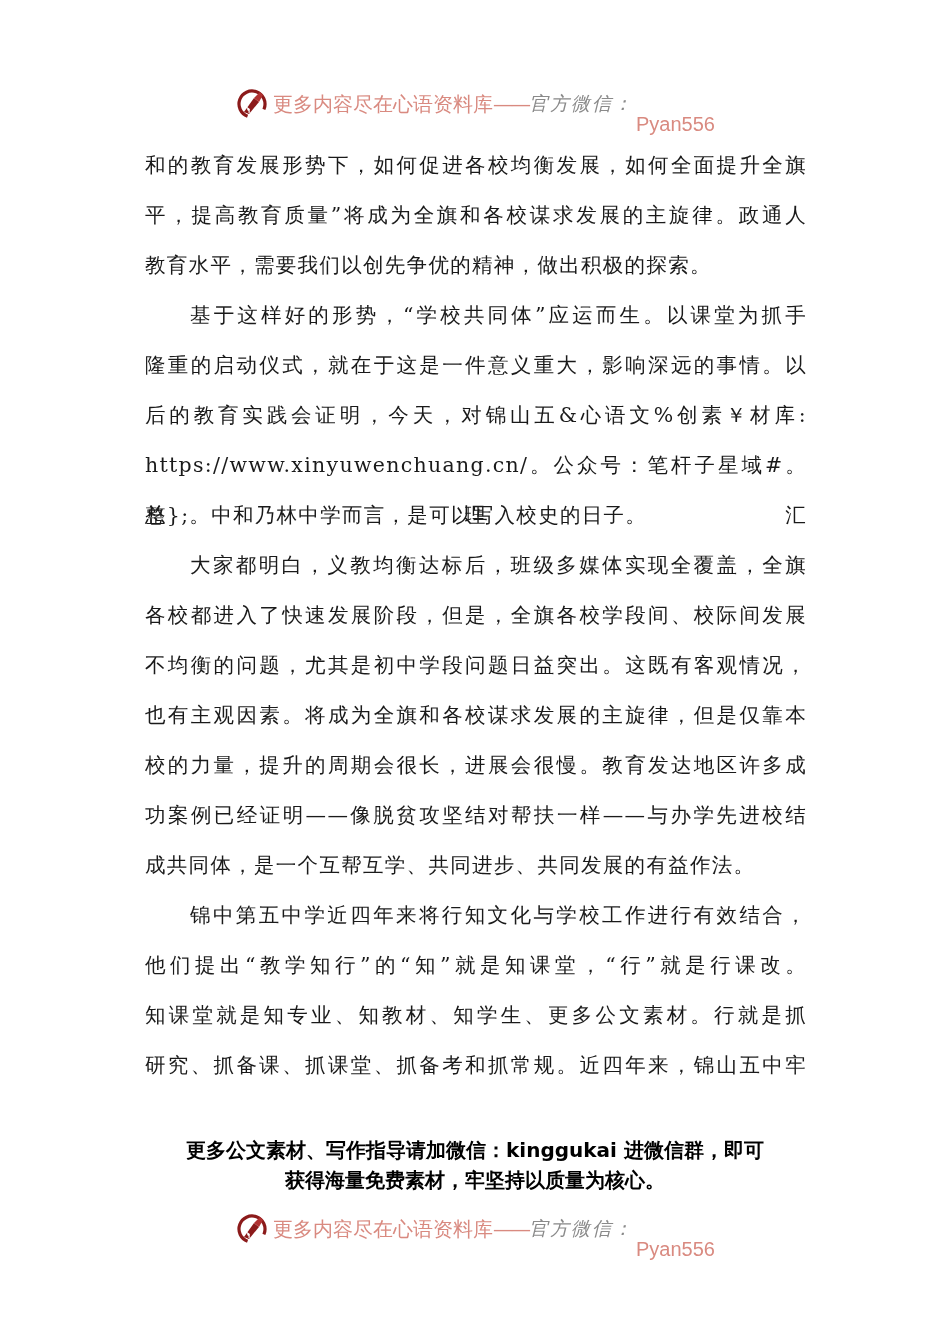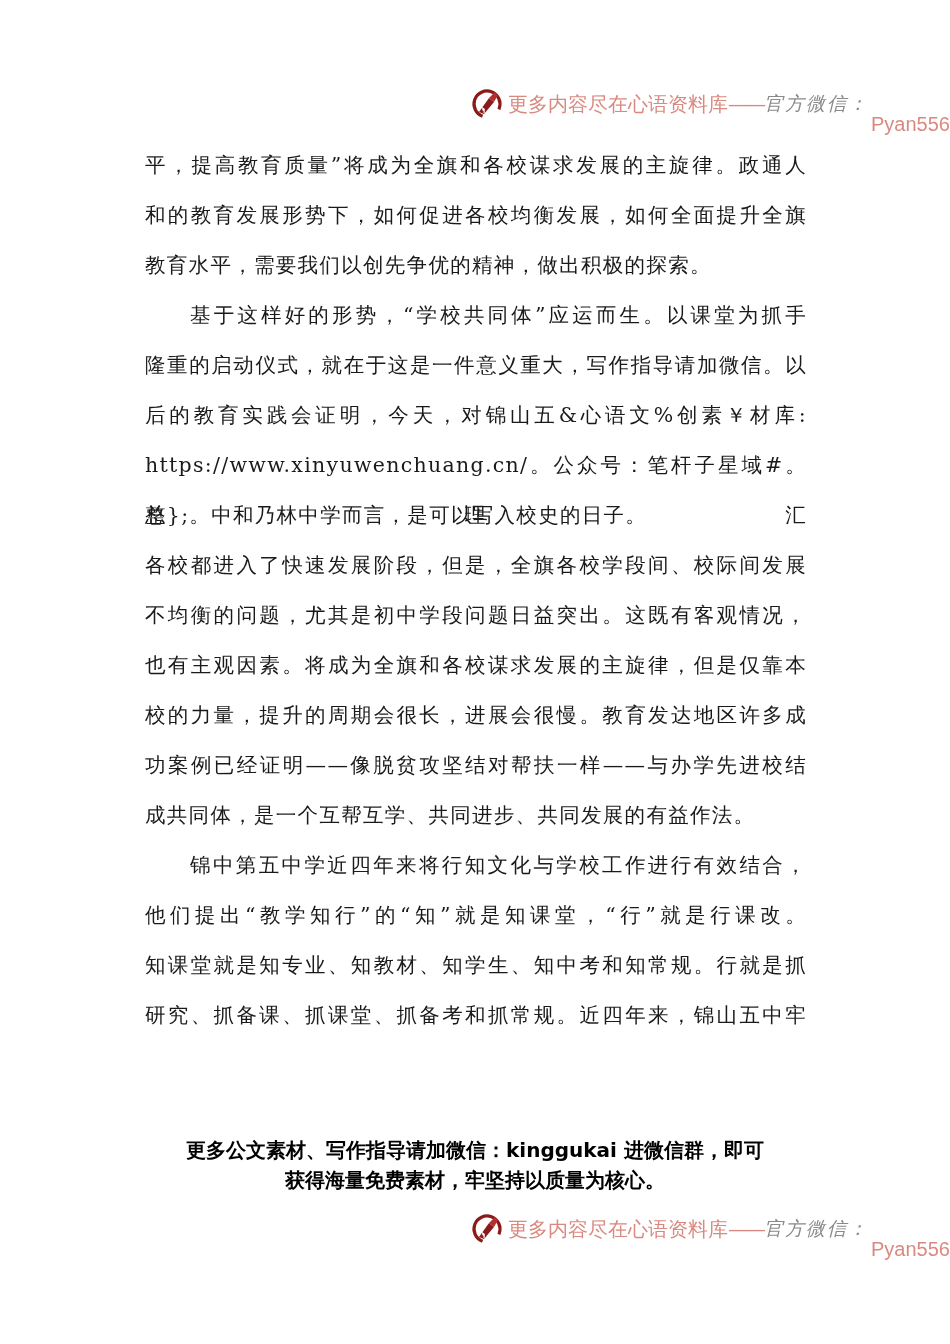--- a/index.html
+++ b/index.html
@@ -15,21 +15,21 @@
     font-family: "DejaVu Serif", "Liberation Serif", serif;
     color: #1a1a1a;
   }
   .watermark {
     position: absolute;
     left: 0;
     width: 950px;
     height: 44px;
     display: flex;
     align-items: center;
-    justify-content: flex-end;
+    justify-content: center;
   }
   .watermark.top { top: 82px; }
   .watermark.bottom { top: 1207px; }
   .wm-logo {
     width: 34px;
     height: 34px;
     margin-right: 4px;
     display: inline-block;
   }
   .wm-main {
@@ -109,43 +109,44 @@
     </svg>
   </span>
   <span class="wm-main">更多内容尽在心语资料库</span>
   <span class="wm-dash">——</span>
   <span class="wm-official">官方微信：</span>
   <span class="wm-id">Pyan556</span>
 </div>
 
 <div class="page-body">
   <div class="para">
+    <span class="line justify">和的教育发展形势下，如何促进各校均衡发展，如何全面提升全旗</span>
     <span class="line justify">平，提高教育质量”将成为全旗和各校谋求发展的主旋律。政通人</span>
-    <span class="line justify">和的教育发展形势下，如何促进各校均衡发展，如何全面提升全旗</span>
     <span class="line">教育水平，需要我们以创先争优的精神，做出积极的探索。</span>
   </div>
   <div class="para">
     <span class="line justify" style="padding-left:45px;">基于这样好的形势，“学校共同体”应运而生。以课堂为抓手</span>
-    <span class="line justify">隆重的启动仪式，就在于这是一件意义重大，写作指导请加微信。以</span>
+    <span class="line justify">隆重的启动仪式，就在于这是一件意义重大，影响深远的事情。以</span>
     <span class="line justify">后的教育实践会证明，今天，对锦山五&amp;心语文%创素￥材库:</span>
     <span class="line justify">https://www.xinyuwenchuang.cn/。公众号：笔杆子星域#。整理汇</span>
     <span class="line">总};。中和乃林中学而言，是可以写入校史的日子。</span>
   </div>
   <div class="para">
+    <span class="line justify" style="padding-left:45px;">大家都明白，义教均衡达标后，班级多媒体实现全覆盖，全旗</span>
     <span class="line justify">各校都进入了快速发展阶段，但是，全旗各校学段间、校际间发展</span>
     <span class="line justify">不均衡的问题，尤其是初中学段问题日益突出。这既有客观情况，</span>
     <span class="line justify">也有主观因素。将成为全旗和各校谋求发展的主旋律，但是仅靠本</span>
     <span class="line justify">校的力量，提升的周期会很长，进展会很慢。教育发达地区许多成</span>
     <span class="line justify">功案例已经证明——像脱贫攻坚结对帮扶一样——与办学先进校结</span>
     <span class="line">成共同体，是一个互帮互学、共同进步、共同发展的有益作法。</span>
   </div>
   <div class="para">
     <span class="line justify" style="padding-left:45px;">锦中第五中学近四年来将行知文化与学校工作进行有效结合，</span>
     <span class="line justify">他们提出“教学知行”的“知”就是知课堂，“行”就是行课改。</span>
-    <span class="line justify">知课堂就是知专业、知教材、知学生、知中考和知常规。行就是抓</span>
+    <span class="line justify">知课堂就是知专业、知教材、知学生、更多公文素材。行就是抓</span>
     <span class="line justify">研究、抓备课、抓课堂、抓备考和抓常规。近四年来，锦山五中牢</span>
   </div>
 </div>
 
 <div class="promo">
   <span class="pline">更多公文素材、写作指导请加微信：kinggukai 进微信群，即可</span>
   <span class="pline">获得海量免费素材，牢坚持以质量为核心。</span>
 </div>
 
 <div class="watermark bottom">

